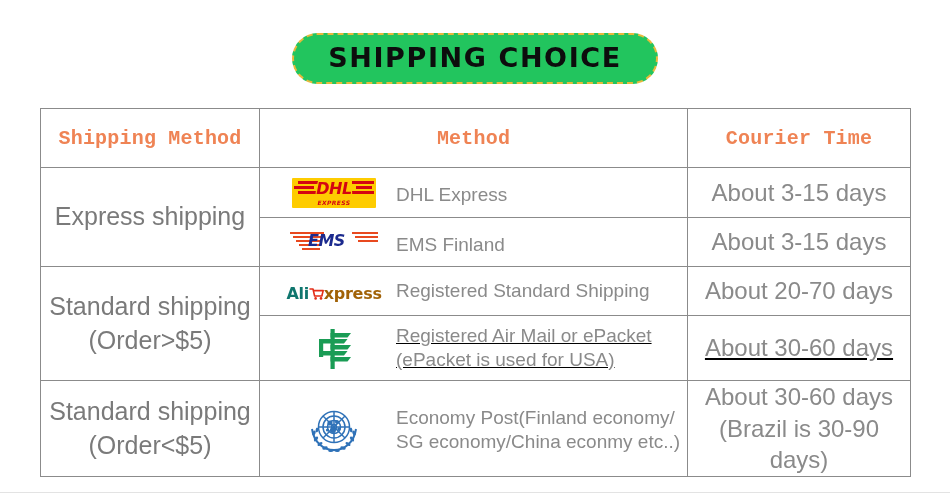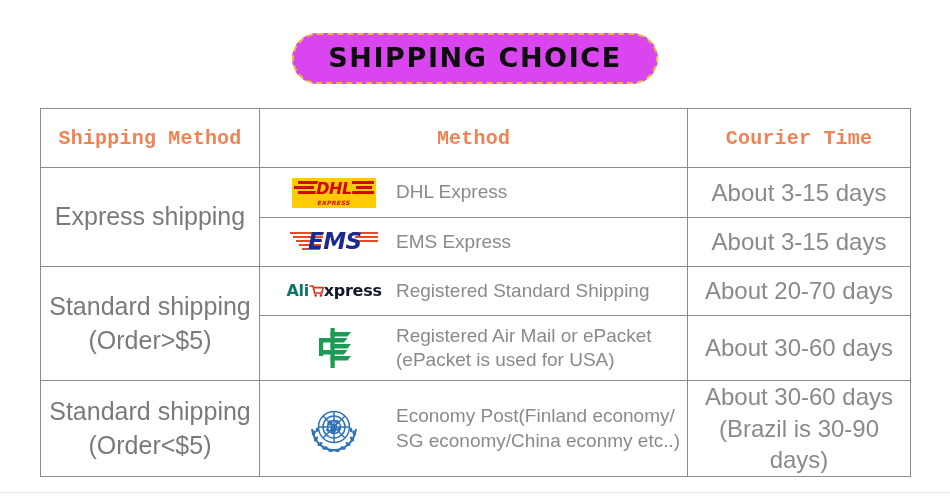--- a/index.html
+++ b/index.html
@@ -21,21 +21,21 @@
     left: 0;
     top: 33px;
     width: 950px;
     display: flex;
     justify-content: center;
   }
   .title-box {
     border: 2px dashed #e8b93c;
     border-radius: 26px;
     padding: 9px 34px 11px 34px;
-    background: #d946ef;
+    background: #22c55e;
   }
   .title-text {
     font-family: "DejaVu Sans", sans-serif;
     font-size: 27px;
     font-weight: 700;
     letter-spacing: 1.6px;
     color: #0d0d0d;
     line-height: 1;
     white-space: nowrap;
   }
@@ -80,21 +80,21 @@
     color: #7a7a7a;
     line-height: 1.34;
     padding: 4px 6px;
     font-weight: 400;
   }
 
   
   .courier-cell { padding: 0; }
   .courier-inner {
     display: flex;
-    align-items: center;
+    align-items: flex-end;
     padding-left: 26px;
   }
   .logo-slot {
     width: 96px;
     min-width: 96px;
     display: flex;
     align-items: center;
     justify-content: center;
   }
   .courier-label {
@@ -114,21 +114,21 @@
     line-height: 1.32;
     padding: 4px 4px;
     white-space: pre-line;
     font-weight: 400;
   }
 
   
   .r1 { height: 50px; }
   .r2 { height: 49px; }
   .r3 { height: 49px; }
-  .r4 { height: 65px; }
+  .r4 { height: 65px; text-decoration: underline; }
   .r5 { height: 86px; }
 
   
   .dhl {
     width: 84px; height: 30px;
     background: #fecc00;
     position: relative;
     overflow: hidden;
     border-radius: 1px;
   }
@@ -177,40 +177,40 @@
   }
   .ems .stripeL, .ems .stripeR {
     position: absolute;
     height: 2px;
     background: #e8491f;
   }
   .ems .word {
     position: absolute;
     left: 18px; top: 4px;
     font-family: "DejaVu Sans", sans-serif;
-    font-size: 23px;
+    font-size: 16px;
     font-weight: 700;
     font-style: italic;
     color: #1b2a8e;
     letter-spacing: -0.5px;
     line-height: 20px;
     z-index: 3;
   }
 
   .alix {
     display: flex;
     align-items: center;
     font-family: "DejaVu Sans", sans-serif;
     font-size: 16px;
     font-weight: 700;
     line-height: 1;
     white-space: nowrap;
   }
   .alix .ali { color: #0f766e; letter-spacing: -0.3px; }
-  .alix .xp  { color: #0f172a; letter-spacing: -0.3px; }
+  .alix .xp  { color: #a16207; letter-spacing: -0.3px; }
   .alix .cart {
     display: inline-block;
     margin: 0 -1px 0 0;
     transform: translateY(1px);
   }
 
   .chinapost { display: block; }
   .unlogo { display: block; }
 
   
@@ -281,21 +281,21 @@
                 <span class="stripeL" style="left:3px;  top:9px;  width:30px;"></span>
                 <span class="stripeL" style="left:6px;  top:13px; width:26px;"></span>
                 <span class="stripeL" style="left:9px;  top:17px; width:22px;"></span>
                 <span class="stripeL" style="left:12px; top:21px; width:18px;"></span>
                 <span class="stripeR" style="right:0px; top:5px;  width:26px;"></span>
                 <span class="stripeR" style="right:0px; top:9px;  width:23px;"></span>
                 <span class="stripeR" style="right:0px; top:13px; width:20px;"></span>
                 <span class="word">EMS</span>
               </span>
             </span>
-            <span class="courier-label">EMS Express</span>
+            <span class="courier-label">EMS Finland</span>
           </div>
         </td>
         <td class="time">About 3-15 days</td>
       </tr>
 
       <tr class="r3">
         <td class="method" rowspan="2" style="white-space:pre-line">Standard shipping
 (Order&gt;$5)</td>
         <td class="courier-cell">
           <div class="courier-inner">

